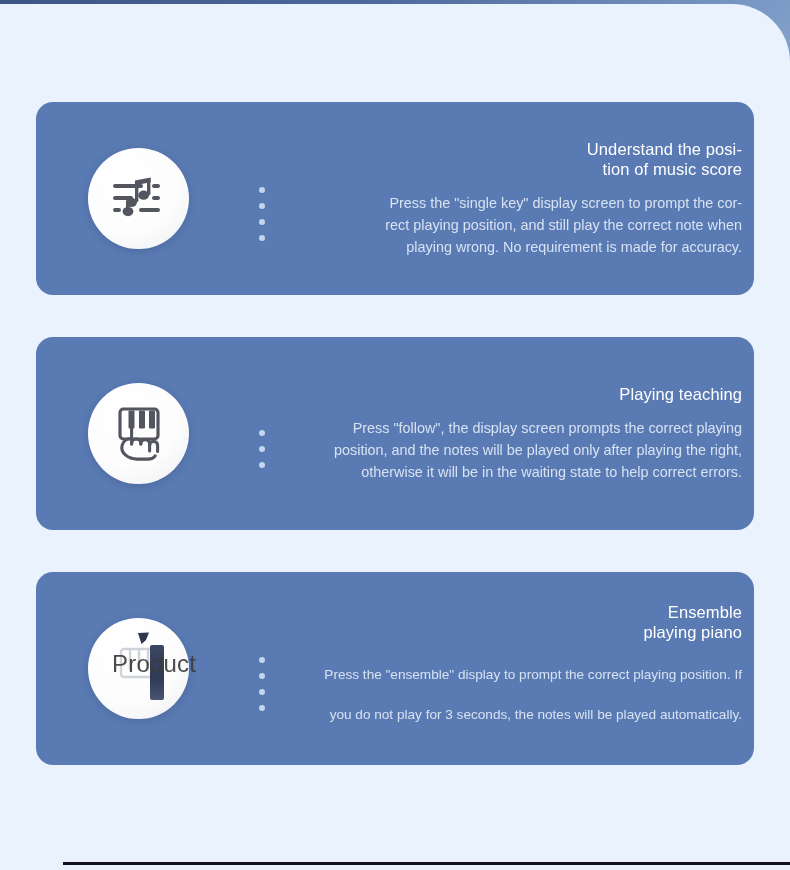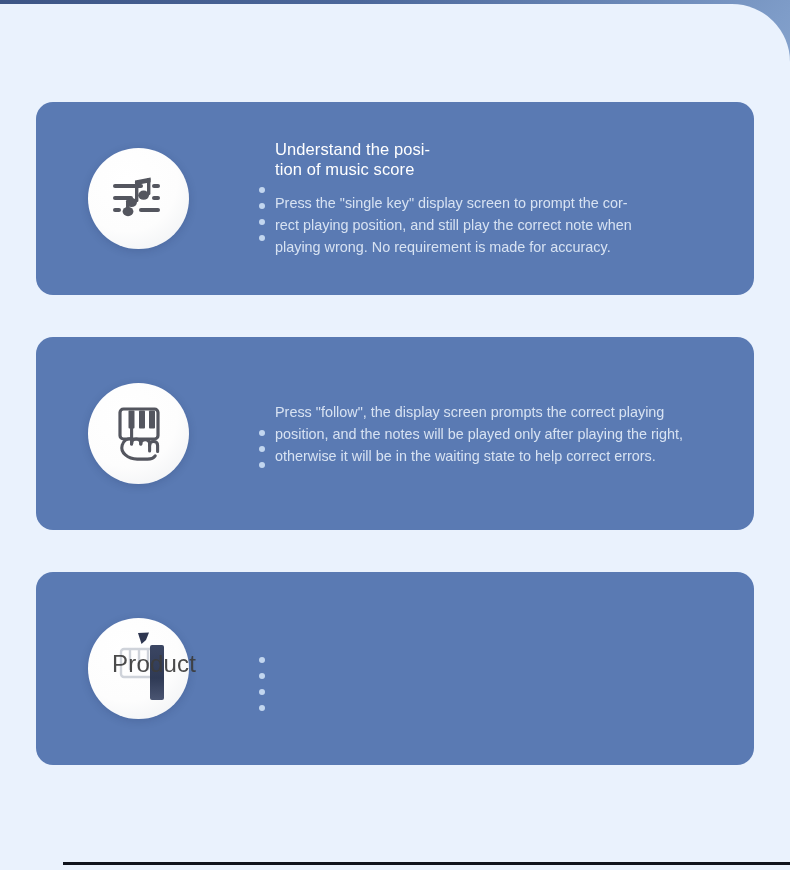--- a/index.html
+++ b/index.html
@@ -72,22 +72,23 @@
   .dots i{
     display:block;
     width:6px; height:6px;
     border-radius:50%;
     background:#c2d6ef;
   }
 
   
   .card-text{
     flex:1 1 auto;
-    padding-right:22px;
+    padding-right:12px;
     margin-left:-2px;
+    text-align:right;
   }
   .card-title{
     color:#ffffff;
     font-size:16.5px;
     line-height:20px;
     letter-spacing:.1px;
     white-space:pre-line;
     margin-bottom:13px;
   }
   .card-title.indent{ padding-left:4px; }
@@ -193,20 +194,21 @@
           <path d="M19.6 32.5 q-7.5 0 -9.4 6.6 q-1.6 5.6 3.2 9.8 q4.8 4.2 11.8 4.2 l10.4 0 q5.4 0 7.6 -3.2"></path>
         </g>
       </svg>
     </div>
     <div class="dots">
       <i></i>
       <i></i>
       <i></i>
     </div>
     <div class="card-text">
+      <div class="card-title indent">Playing teaching</div>
       <div class="card-body">Press "follow", the display screen prompts the correct playing
 position, and the notes will be played only after playing the right,
 otherwise it will be in the waiting state to help correct errors.</div>
     </div>
   </div>
 
   <div class="card card-3">
     <div class="icon-badge">
       <svg width="54" height="56" viewBox="0 0 54 56" aria-hidden="true">
         <g fill="none" stroke="#cfd3da" stroke-width="2.4" stroke-linecap="round" stroke-linejoin="round">
@@ -214,20 +216,26 @@
           <path d="M18 9 L18 28 M27 9 L27 28 M36 9 L36 28"></path>
         </g>
       </svg>
     </div>
     <div class="dots">
       <i></i>
       <i></i>
       <i></i>
       <i></i>
     </div>
+    <div class="card-text">
+      <div class="card-title">Ensemble
+playing piano</div>
+      <div class="card-body loose">Press the "ensemble" display to prompt the correct playing position. If
+you do not play for 3 seconds, the notes will be played automatically.</div>
+    </div>
   </div>
 
 </div>
 
 <svg id="watermark-flag" viewBox="0 0 13 14">
   <path d="M1 1 L12 0.5 L9 8 L4.5 12 Z" fill="#2e3650"></path>
 </svg>
 <div id="watermark-bar"></div>
 <div id="product-watermark">Product</div>
 

